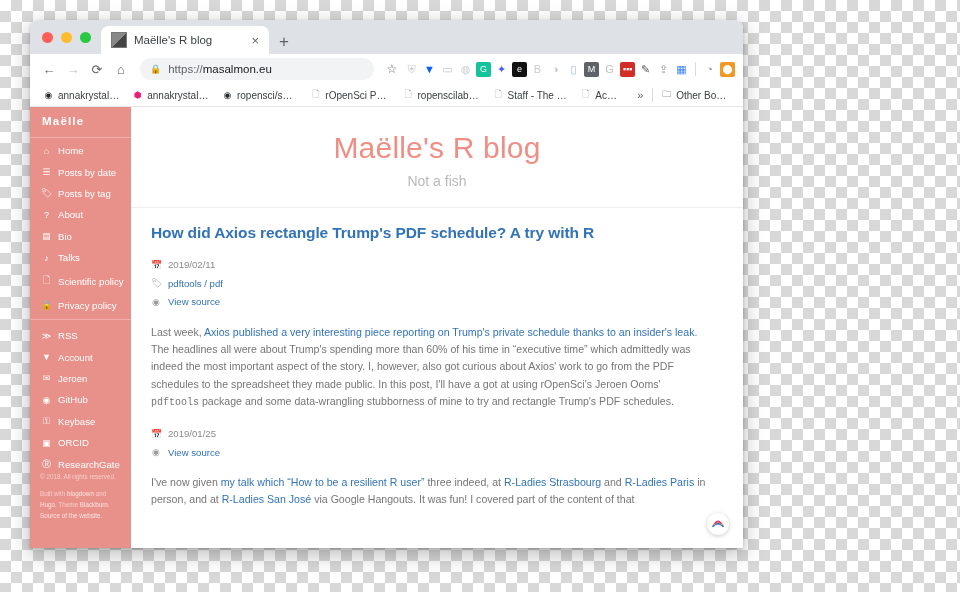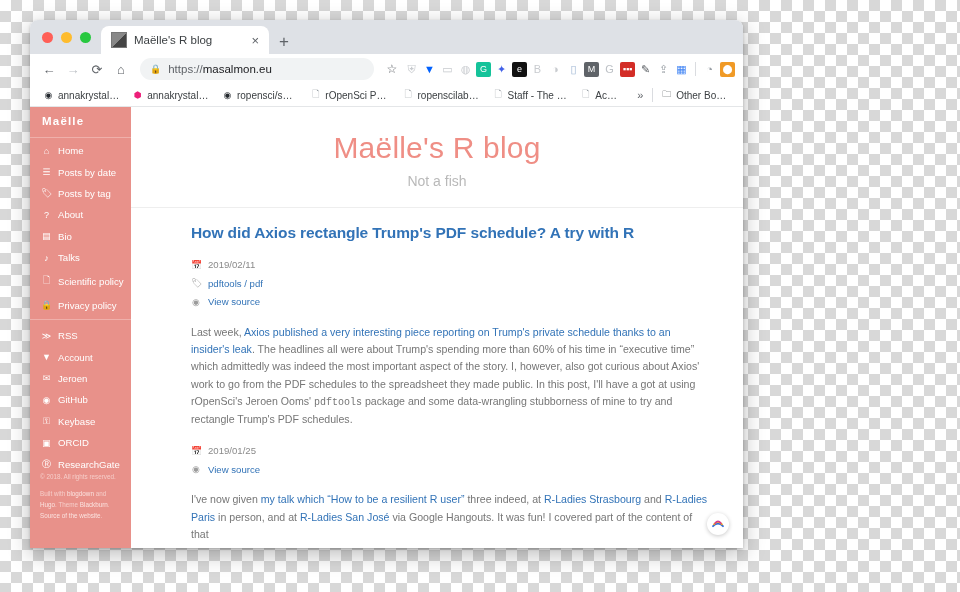--- a/index.html
+++ b/index.html
@@ -253,21 +253,21 @@
     color: #ef8e85;
     letter-spacing: 0.2px;
   }
   .hero .tagline {
     margin-top: 8px;
     font-size: 14px;
     color: #b9b9b9;
     font-weight: 400;
   }
 
-  .posts { padding: 16px 34px 0 20px; margin-left: 40px; }
+  .posts { padding: 16px 34px 0 20px; }
   .post + .post { margin-top: 14px; }
   .post h2 {
     margin: 0 0 14px 0;
     font-size: 15.5px;
     font-weight: bold;
     color: #3273b7;
     letter-spacing: -0.1px;
   }
   .meta { font-size: 9.6px; color: #8a8a8a; line-height: 1.95; }
   .meta .row { display: flex; align-items: center; gap: 7px; }

